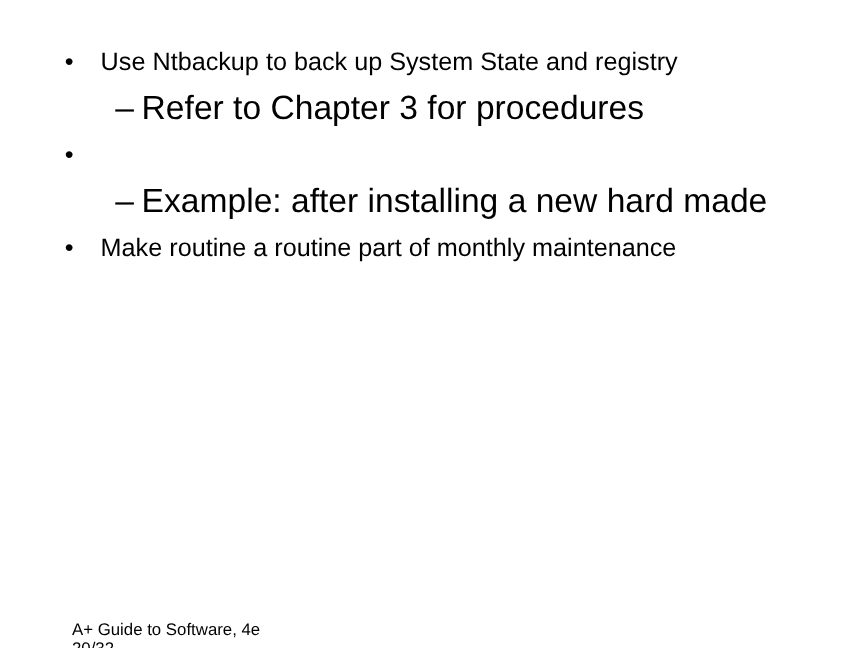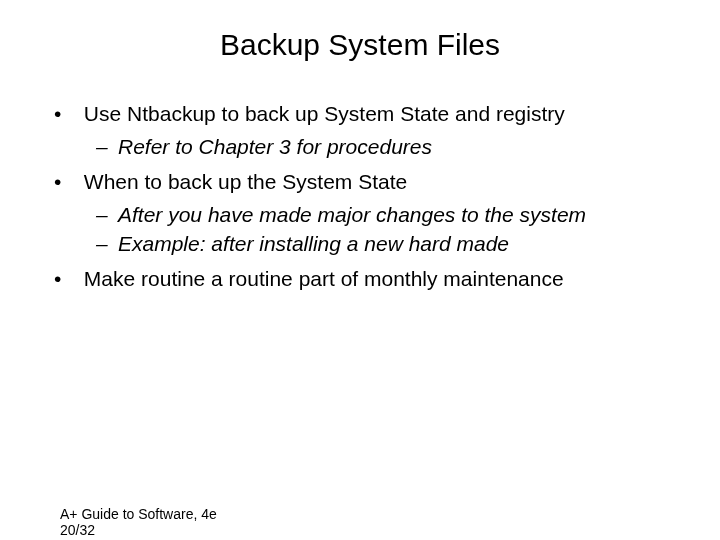--- a/index.html
+++ b/index.html
@@ -4,42 +4,39 @@
 <style>
   * { margin: 0; padding: 0; box-sizing: border-box; }
   html, body { width: 720px; height: 540px; background: #fff; font-family: Arial, Helvetica, sans-serif; color: #000; }
   .slide { position: relative; width: 720px; height: 540px; }
   .title { text-align: center; font-size: 30px; font-weight: 400; margin-top: 28px; }
   .content { margin-top: 38px; padding-left: 60px; padding-right: 40px; }
   ul.level1 { list-style: none; }
   ul.level1 > li { font-size: 21px; margin-bottom: 6px; line-height: 1.35; }
   ul.level1 > li::before { content: "•"; display: inline-block; width: 24px; margin-left: -6px; }
   ul.level2 { list-style: none; margin-left: 36px; margin-top: 4px; margin-bottom: 6px; }
-  ul.level2 > li { font-size: 21px; line-height: 1.4; font-style: italic; }
+  ul.level2 > li { font-size: 28px; line-height: 1.4; }
   ul.level2 > li::before { content: "–"; display: inline-block; width: 22px; }
   .footer { position: absolute; bottom: 30px; left: 60px; right: 48px; display: flex; justify-content: flex-start; font-size: 14px; flex-direction: column; }
 </style>
 </head>
 <body>
 
 <div class="slide">
-  <h1 class="title">Backup System Files</h1>
 
   <div class="content">
     <ul class="level1">
       <li>
         <span>Use Ntbackup to back up System State and registry</span>
         <ul class="level2">
           <li><span>Refer to Chapter 3 for procedures</span></li>
         </ul>
       </li>
       <li>
-        <span>When to back up the System State</span>
         <ul class="level2">
-          <li><span>After you have made major changes to the system</span></li>
           <li><span>Example: after installing a new hard made</span></li>
         </ul>
       </li>
       <li>
         <span>Make routine a routine part of monthly maintenance</span>
       </li>
     </ul>
   </div>
 
   <div class="footer">

